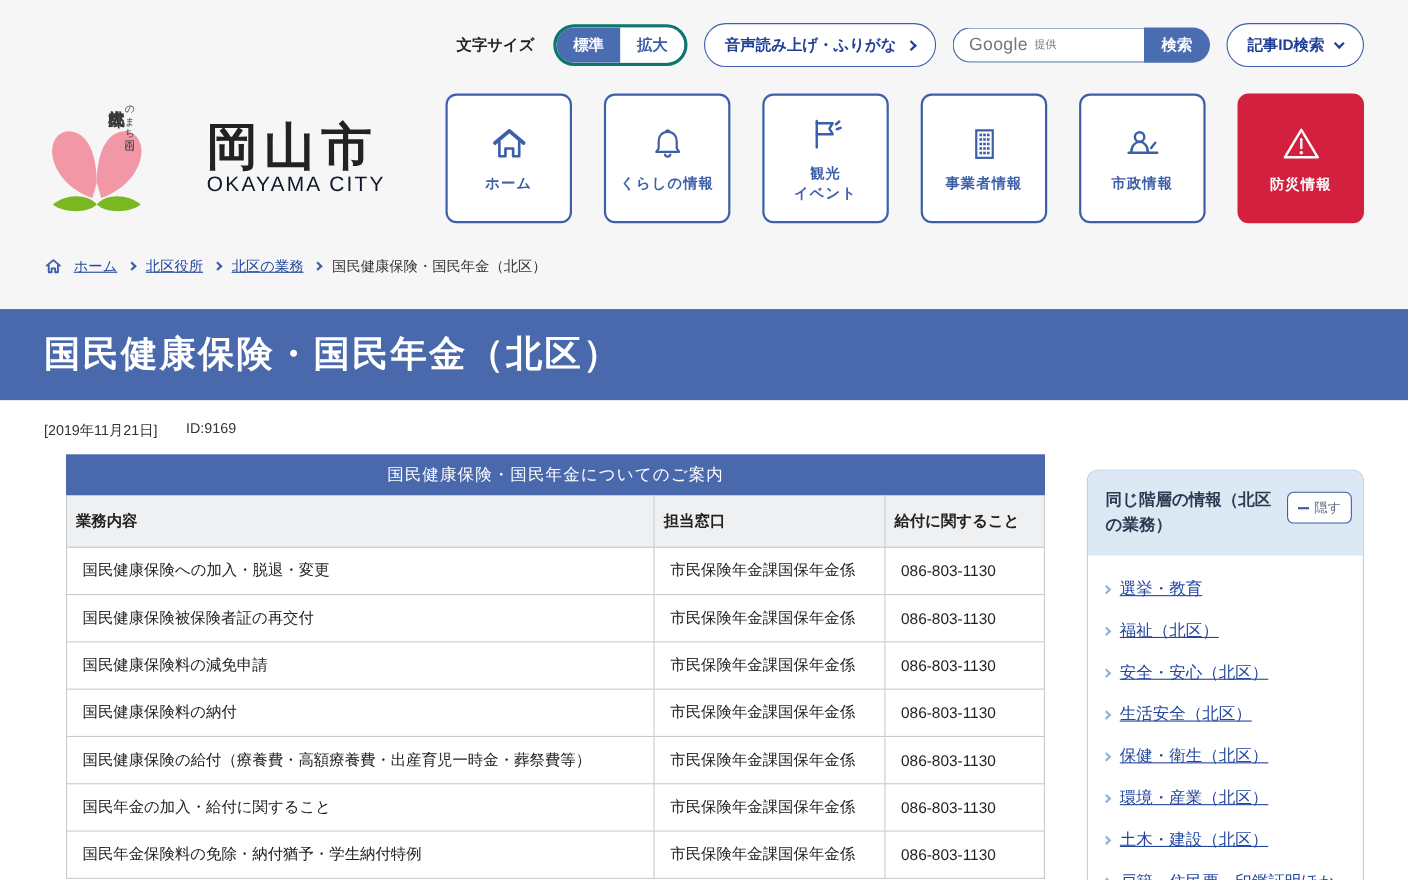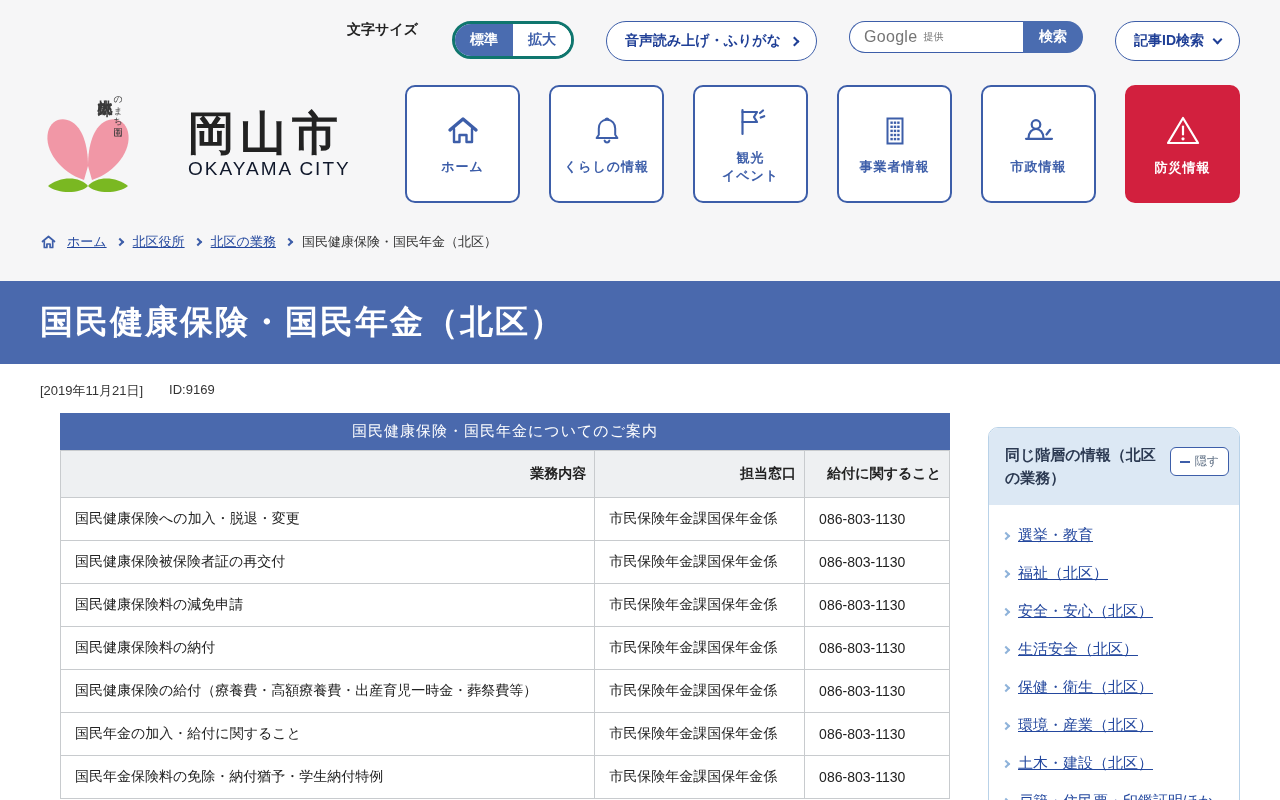--- a/index.html
+++ b/index.html
@@ -1,22 +1,22 @@
 <!DOCTYPE html>
 <html lang="ja"><head>
 <meta charset="utf-8">
 <style>
   * { margin:0; padding:0; box-sizing:border-box; }
   html,body { width:1280px; height:800px; overflow:hidden; background:#fff;
     font-family:"Liberation Sans","DejaVu Sans",sans-serif; color:#333; }
   .hdr-bg { background:#f6f6f7; }
 
   
-  .topbar { display:flex; justify-content:flex-end;
-    gap:32px; padding:21px 40px 0 40px;margin-left:36px; }
+  .topbar { display:flex; align-items:center; justify-content:flex-end;
+    gap:15px; padding:21px 40px 0 40px;margin-left:36px; }
   .fs-label { font-size:14px; font-weight:bold; color:#222; margin-right:2px; }
   .fs-toggle { display:flex; height:38px; border:3px solid #0f766e; border-radius:19px;
     overflow:hidden; background:#fff; }
   .fs-toggle button { border:none; font-size:14px; font-weight:bold; padding:0 15px;
     cursor:pointer; font-family:inherit; }
   .fs-on  { background:#4a6cb0; color:#fff; }
   .fs-off { background:#fff; color:#3d5ea9; }
   .pill { display:flex; align-items:center; gap:10px; height:40px; padding:0 18px;
     border:1px solid #3d5ea9; border-radius:20px; background:#fff; color:#1f3f96;
     font-size:14px; font-weight:bold; cursor:pointer; font-family:inherit; }
@@ -64,39 +64,39 @@
   .banner h1 { color:#fff; font-size:33px; font-weight:bold; letter-spacing:2px; }
 
   
   .main { display:flex; align-items:flex-start; padding:18px 40px 0 40px; background:#fff; }
   .leftcol { width:910px; }
   .meta { font-size:13px; color:#333; display:flex; gap:26px; }
   .info-table { margin:13px 0 0 20px; width:890px; border-collapse:collapse; }
   .info-table caption { background:#4a69ad; color:#fff; font-size:15px; padding:9px 6px;
     letter-spacing:1px; }
   .info-table th { background:#eef0f2; border:1px solid #c8cbce; font-size:14px;
-    font-weight:bold; padding:14px 8px; text-align:right; color:#222; }
+    font-weight:bold; padding:14px 8px; text-align:left; color:#222; }
   .info-table td { border:1px solid #c8cbce; font-size:14px; padding:12px 14px; color:#222;margin-top:16px; }
   .col-task { width:535px; } .col-desk { width:210px; } .col-phone { width:145px; }
 
   
   .sidebar { margin-left:38px; width:252px; margin-top:45px; border:1px solid #b9d2e8;
     border-radius:10px; background:#fff; overflow:hidden; }
   .sb-head { background:#dce8f4; padding:15px 10px 15px 16px; display:flex;
     align-items:flex-start; gap:8px; }
   .sb-title { flex:1; font-size:15px; font-weight:bold; color:#2c3a52; line-height:1.55; }
   .hide-btn { display:flex; align-items:center; gap:5px; background:#fff;
     border:1px solid #3d5ea9; border-radius:6px; padding:5px 9px; font-size:12px;
     color:#5a6b80; cursor:pointer; margin-top:4px; font-family:inherit; }
   .minus { display:inline-block; width:10px; height:2px; background:#3d5ea9; }
   .sb-body { padding:20px 14px 16px 14px; }
   .sb-item { display:flex; align-items:baseline; gap:9px; margin-bottom:17px; }
   .sb-item .chev { width:6px; height:6px; color:#8fb3da; flex:none; position:relative; top:-1px; }
   .sb-item a { font-size:15px; color:#24489e; text-decoration:underline; cursor:pointer;
-    line-height:1.4;font-family:Liberation Serif, serif; }
+    line-height:1.4; }
   svg { display:block; }
 </style>
 </head>
 <body>
 
 <div class="hdr-bg">
 
   <div class="topbar">
     <span class="fs-label">文字サイズ</span>
     <div class="fs-toggle">

